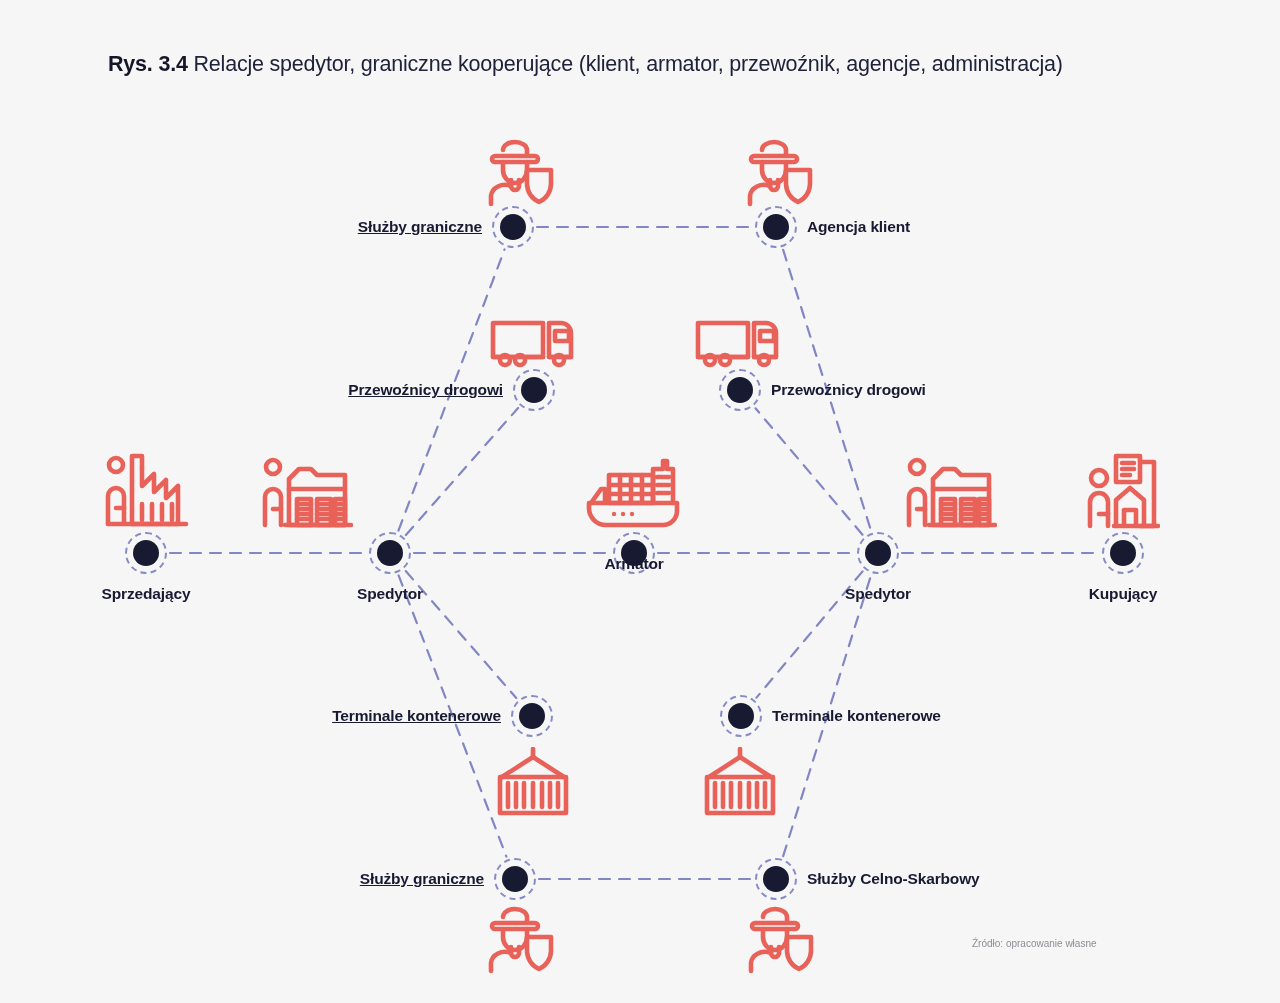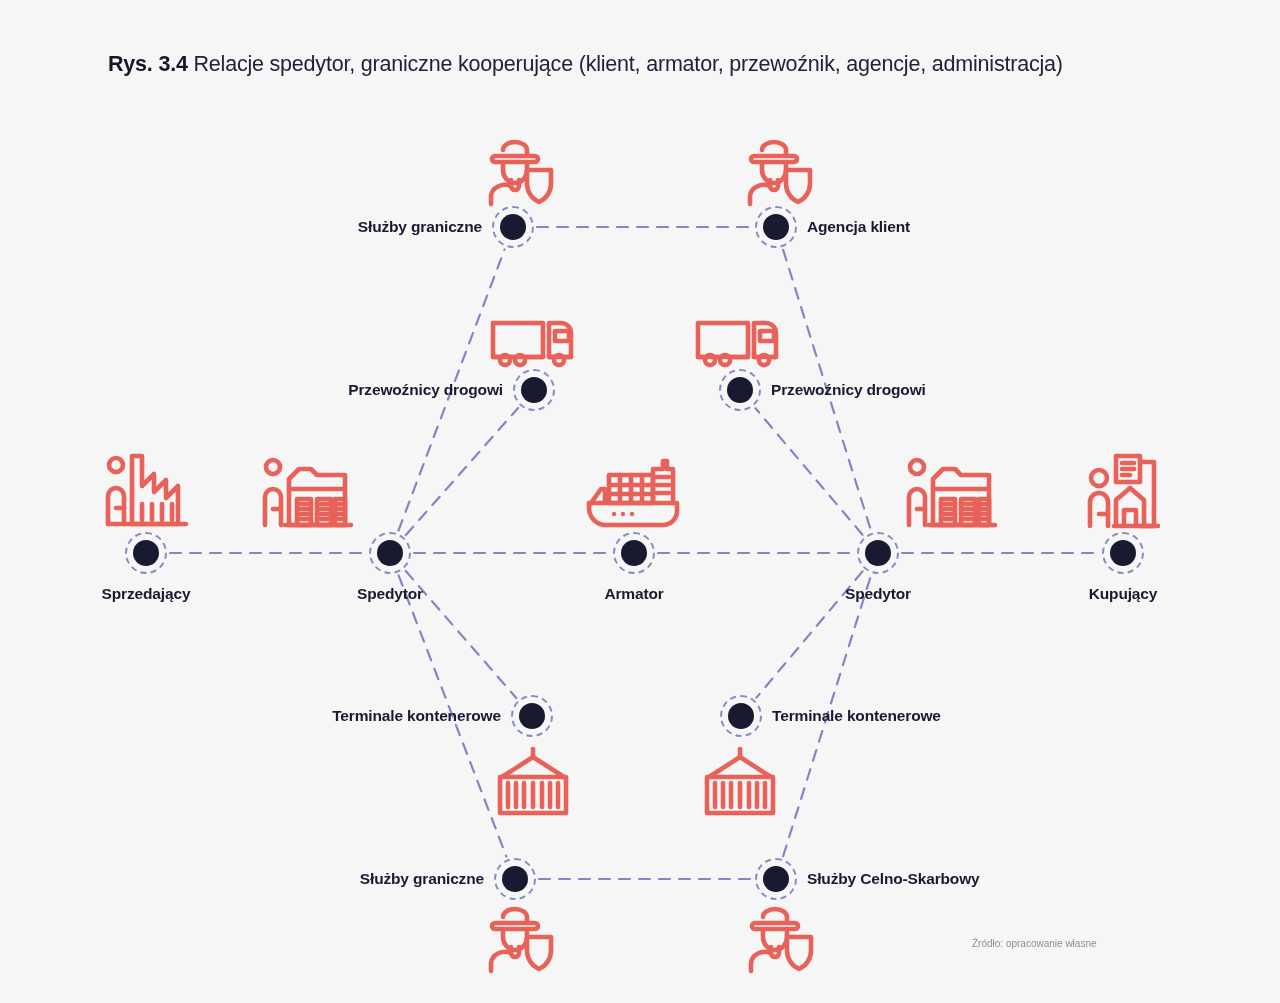--- a/index.html
+++ b/index.html
@@ -89,21 +89,21 @@
   
   .nlabel {
     position: absolute;
     font-size: 15.5px;
     font-weight: bold;
     color: #181a32;
     white-space: nowrap;
     letter-spacing: -0.15px;
   }
   .nlabel.right { transform: translateY(-50%); }
-  .nlabel.left  { transform: translate(-100%, -50%); }
+  .nlabel.left  { transform: translate(-100%, -50%); text-decoration: underline; }
   .nlabel.below { transform: translateX(-50%); }
 
   
   .icon {
     position: absolute;
     transform: translate(-50%, -50%);
     line-height: 0;
   }
 </style>
 </head>
@@ -263,21 +263,21 @@
       <div class="nlabel below" style="left: 146px; top: 585px;">Sprzedający</div>
       <div class="node" style="left: 390px; top: 553px;">
         <span class="ring"></span>
         <span class="dot"></span>
       </div>
       <div class="nlabel below" style="left: 390px; top: 585px;">Spedytor</div>
       <div class="node" style="left: 634px; top: 553px;">
         <span class="ring"></span>
         <span class="dot"></span>
       </div>
-      <div class="nlabel below" style="left: 634px; top: 585px; text-align: center;">Armator</div>
+      <div class="nlabel below" style="left: 634px; top: 555px; text-align: center;">Armator</div>
       <div class="node" style="left: 878px; top: 553px;">
         <span class="ring"></span>
         <span class="dot"></span>
       </div>
       <div class="nlabel below" style="left: 878px; top: 585px;">Spedytor</div>
       <div class="node" style="left: 1123px; top: 553px;">
         <span class="ring"></span>
         <span class="dot"></span>
       </div>
       <div class="nlabel below" style="left: 1123px; top: 585px;">Kupujący</div>

